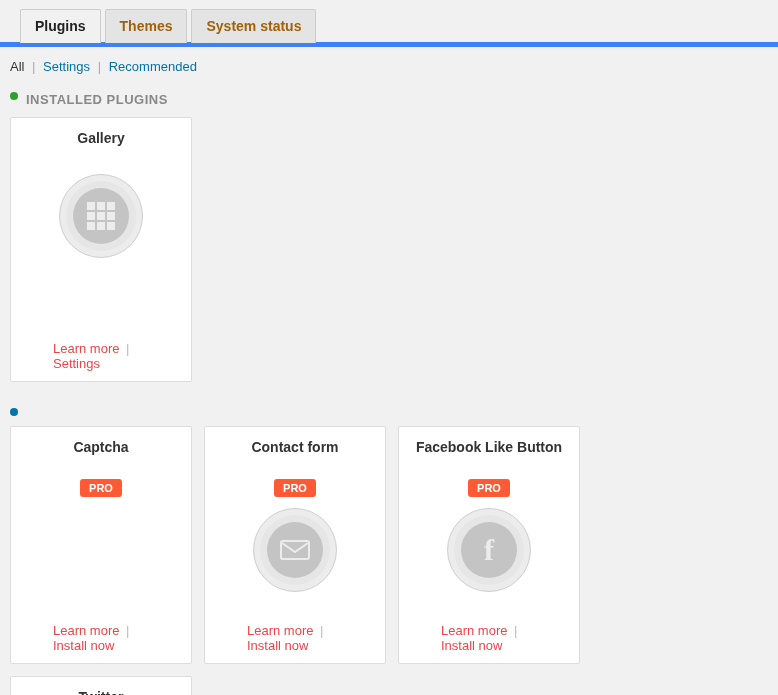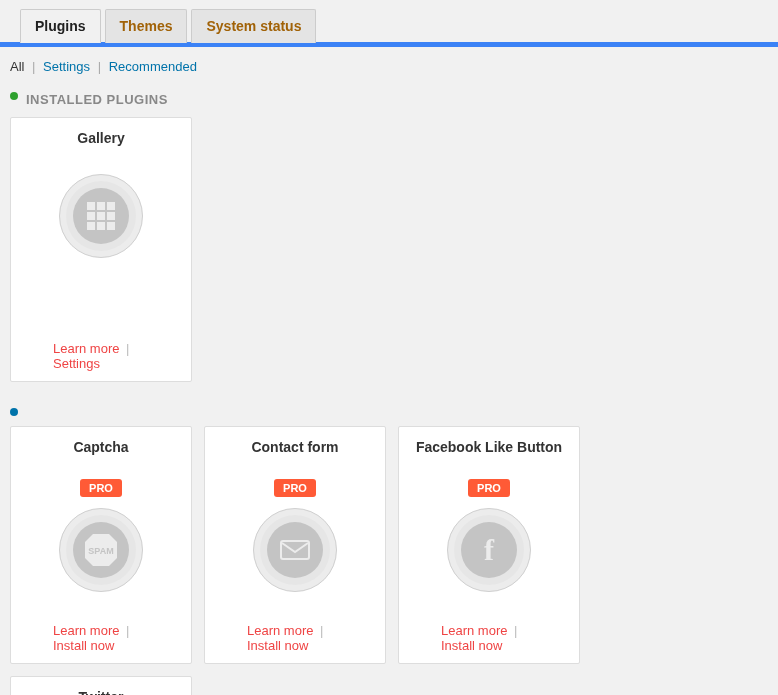--- a/index.html
+++ b/index.html
@@ -184,28 +184,20 @@
 
 <div class="section-header">
   <div class="dot blue"></div>
 </div>
 
 <div class="cards-row">
 
   <div class="card short">
     <div class="card-title">Captcha</div>
     <div class="pro-badge">PRO</div>
-    <div class="icon-wrap">
-      <div class="icon-inner">
-        <svg width="40" height="40" viewBox="0 0 40 40">
-            <polygon points="12,4 28,4 36,12 36,28 28,36 12,36 4,28 4,12" fill="#ececec"></polygon>
-            <text x="20" y="24" text-anchor="middle" font-size="9" font-weight="700" fill="#c4c4c4">SPAM</text>
-          </svg>
-      </div>
-    </div>
     <div class="card-footer">
       <span class="link">Learn more</span>
       <span class="sep">|</span>
       <span class="link">Install now</span>
     </div>
   </div>
 
   <div class="card short">
     <div class="card-title">Contact form</div>
     <div class="pro-badge">PRO</div>

